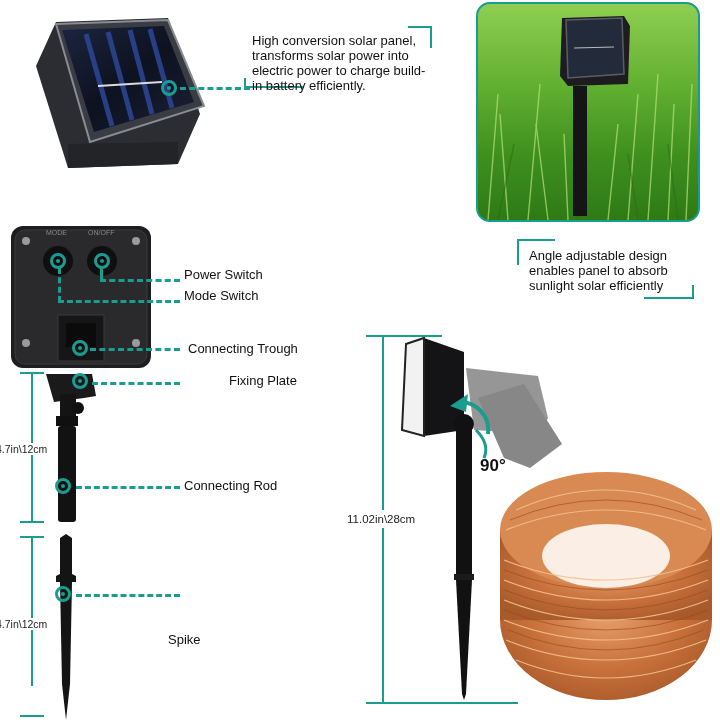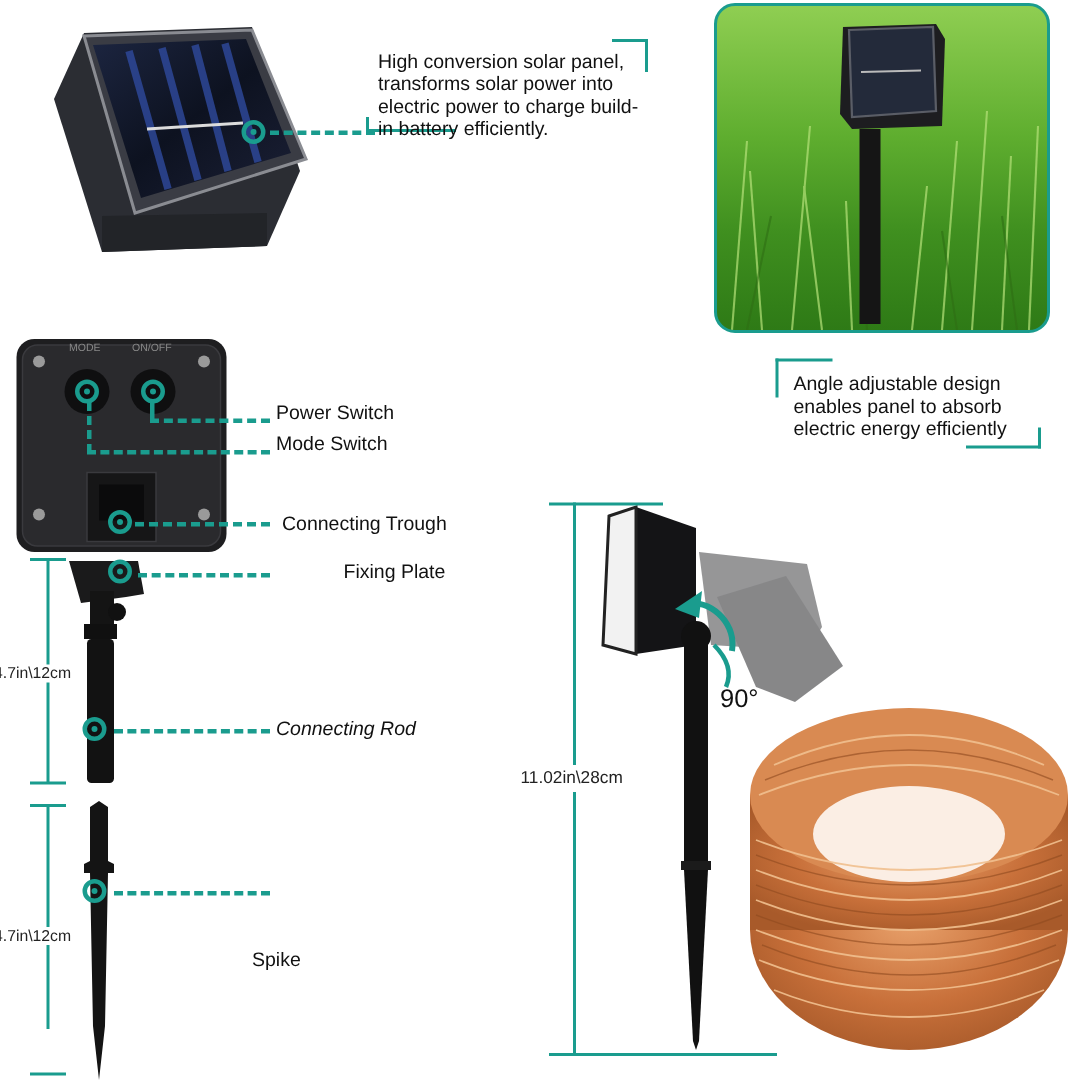--- a/index.html
+++ b/index.html
@@ -73,21 +73,21 @@
     <path d="M84 14 L146 12 L152 22 L150 80 L90 82 L82 72 Z" fill="#1d1d20"></path>
     <path d="M88 16 L144 14 L146 70 L90 74 Z" fill="#232a3a" stroke="#5a5d66" stroke-width="1.5"></path>
     <line x1="96" y1="44" x2="136" y2="43" stroke="#bbb" stroke-width="1.2"></line>
   </svg>
 </div>
 
 <div class="bracket-h" style="left:517px;top:239px;width:38px;"></div>
 <div class="bracket-v" style="left:517px;top:239px;height:26px;"></div>
 <div class="bracket-v" style="left:692px;top:285px;height:14px;"></div>
 <div class="bracket-h" style="left:644px;top:297px;width:50px;"></div>
-<div class="desc" style="left:529px;top:248px;width:164px;">Angle adjustable design enables panel to absorb electric energy efficiently</div>
+<div class="desc" style="left:529px;top:248px;width:164px;">Angle adjustable design enables panel to absorb sunlight solar efficiently</div>
 
 <div class="abs" style="left:10px;top:225px;width:142px;height:144px;">
   <svg width="142" height="144" viewBox="0 0 142 144">
     <rect x="1" y="1" width="140" height="142" rx="12" fill="#1e1e20"></rect>
     <rect x="5" y="5" width="132" height="134" rx="10" fill="#2a2a2d" stroke="#3a3a3e"></rect>
     <g fill="#9a9a9a">
         <circle cx="16" cy="16" r="4"></circle>
         <circle cx="126" cy="16" r="4"></circle>
         <circle cx="16" cy="118" r="4"></circle>
         <circle cx="126" cy="118" r="4"></circle>
@@ -124,21 +124,21 @@
     <rect x="12" y="44" width="22" height="10" fill="#101010"></rect>
     <rect x="14" y="54" width="18" height="96" rx="3" fill="#121212"></rect>
   </svg>
 </div>
 <div class="target" style="left:72px;top:373px;"></div>
 <div class="dash" style="left:92px;top:382px;width:88px;"></div>
 <div class="label" style="left:184px;top:374px;margin-left:45px;">Fixing Plate</div>
 
 <div class="target" style="left:55px;top:478px;"></div>
 <div class="dash" style="left:76px;top:486px;width:104px;"></div>
-<div class="label" style="left:184px;top:479px;font-style:italic;">Connecting Rod</div>
+<div class="label" style="left:184px;top:479px;">Connecting Rod</div>
 
 <div class="bracket-h" style="left:20px;top:372px;width:24px;"></div>
 <div class="bracket-v" style="left:31px;top:372px;height:150px;"></div>
 <div class="bracket-h" style="left:20px;top:521px;width:24px;"></div>
 <div class="dim" style="left:-4px;top:443px;">4.7in\12cm</div>
 
 <div class="abs" style="left:54px;top:534px;width:24px;height:186px;">
   <svg width="24" height="186" viewBox="0 0 24 186">
     <path d="M6 4 L12 0 L18 4 L18 40 L22 42 L22 48 L18 48 L16 150 L12 186 L8 150 L6 48 L2 48 L2 42 L6 40 Z" fill="#141414"></path>
   </svg>
@@ -166,21 +166,21 @@
 
     <rect x="58" y="96" width="16" height="150" fill="#111"></rect>
     <rect x="56" y="240" width="20" height="6" fill="#1b1b1b"></rect>
     <path d="M58 246 L74 246 L68 360 L66 366 L64 360 Z" fill="#111"></path>
 
     <path d="M90 100 A28 28 0 0 0 62 68" fill="none" stroke="#1a9c8e" stroke-width="4"></path>
     <path d="M52 72 L70 60 L68 78 Z" fill="#1a9c8e"></path>
     <path d="M78 96 Q92 110 86 124" fill="none" stroke="#1a9c8e" stroke-width="3"></path>
   </svg>
 </div>
-<div class="label" style="left:480px;top:457px;font-size:17px;">90°</div>
+<div class="label" style="left:480px;top:457px;font-size:17px;font-weight:bold;">90°</div>
 
 <div class="bracket-h" style="left:366px;top:335px;width:76px;"></div>
 <div class="bracket-v" style="left:382px;top:335px;height:368px;"></div>
 <div class="bracket-h" style="left:366px;top:702px;width:152px;"></div>
 <div class="dim" style="left:347px;top:510px;font-size:11.5px;padding:3px 0;">11.02in\28cm</div>
 
 <div class="abs" style="left:496px;top:470px;width:220px;height:240px;">
   <svg width="220" height="240" viewBox="0 0 220 240">
     <defs>
       <radialGradient id="cg" cx="0.5" cy="0.45" r="0.6">

